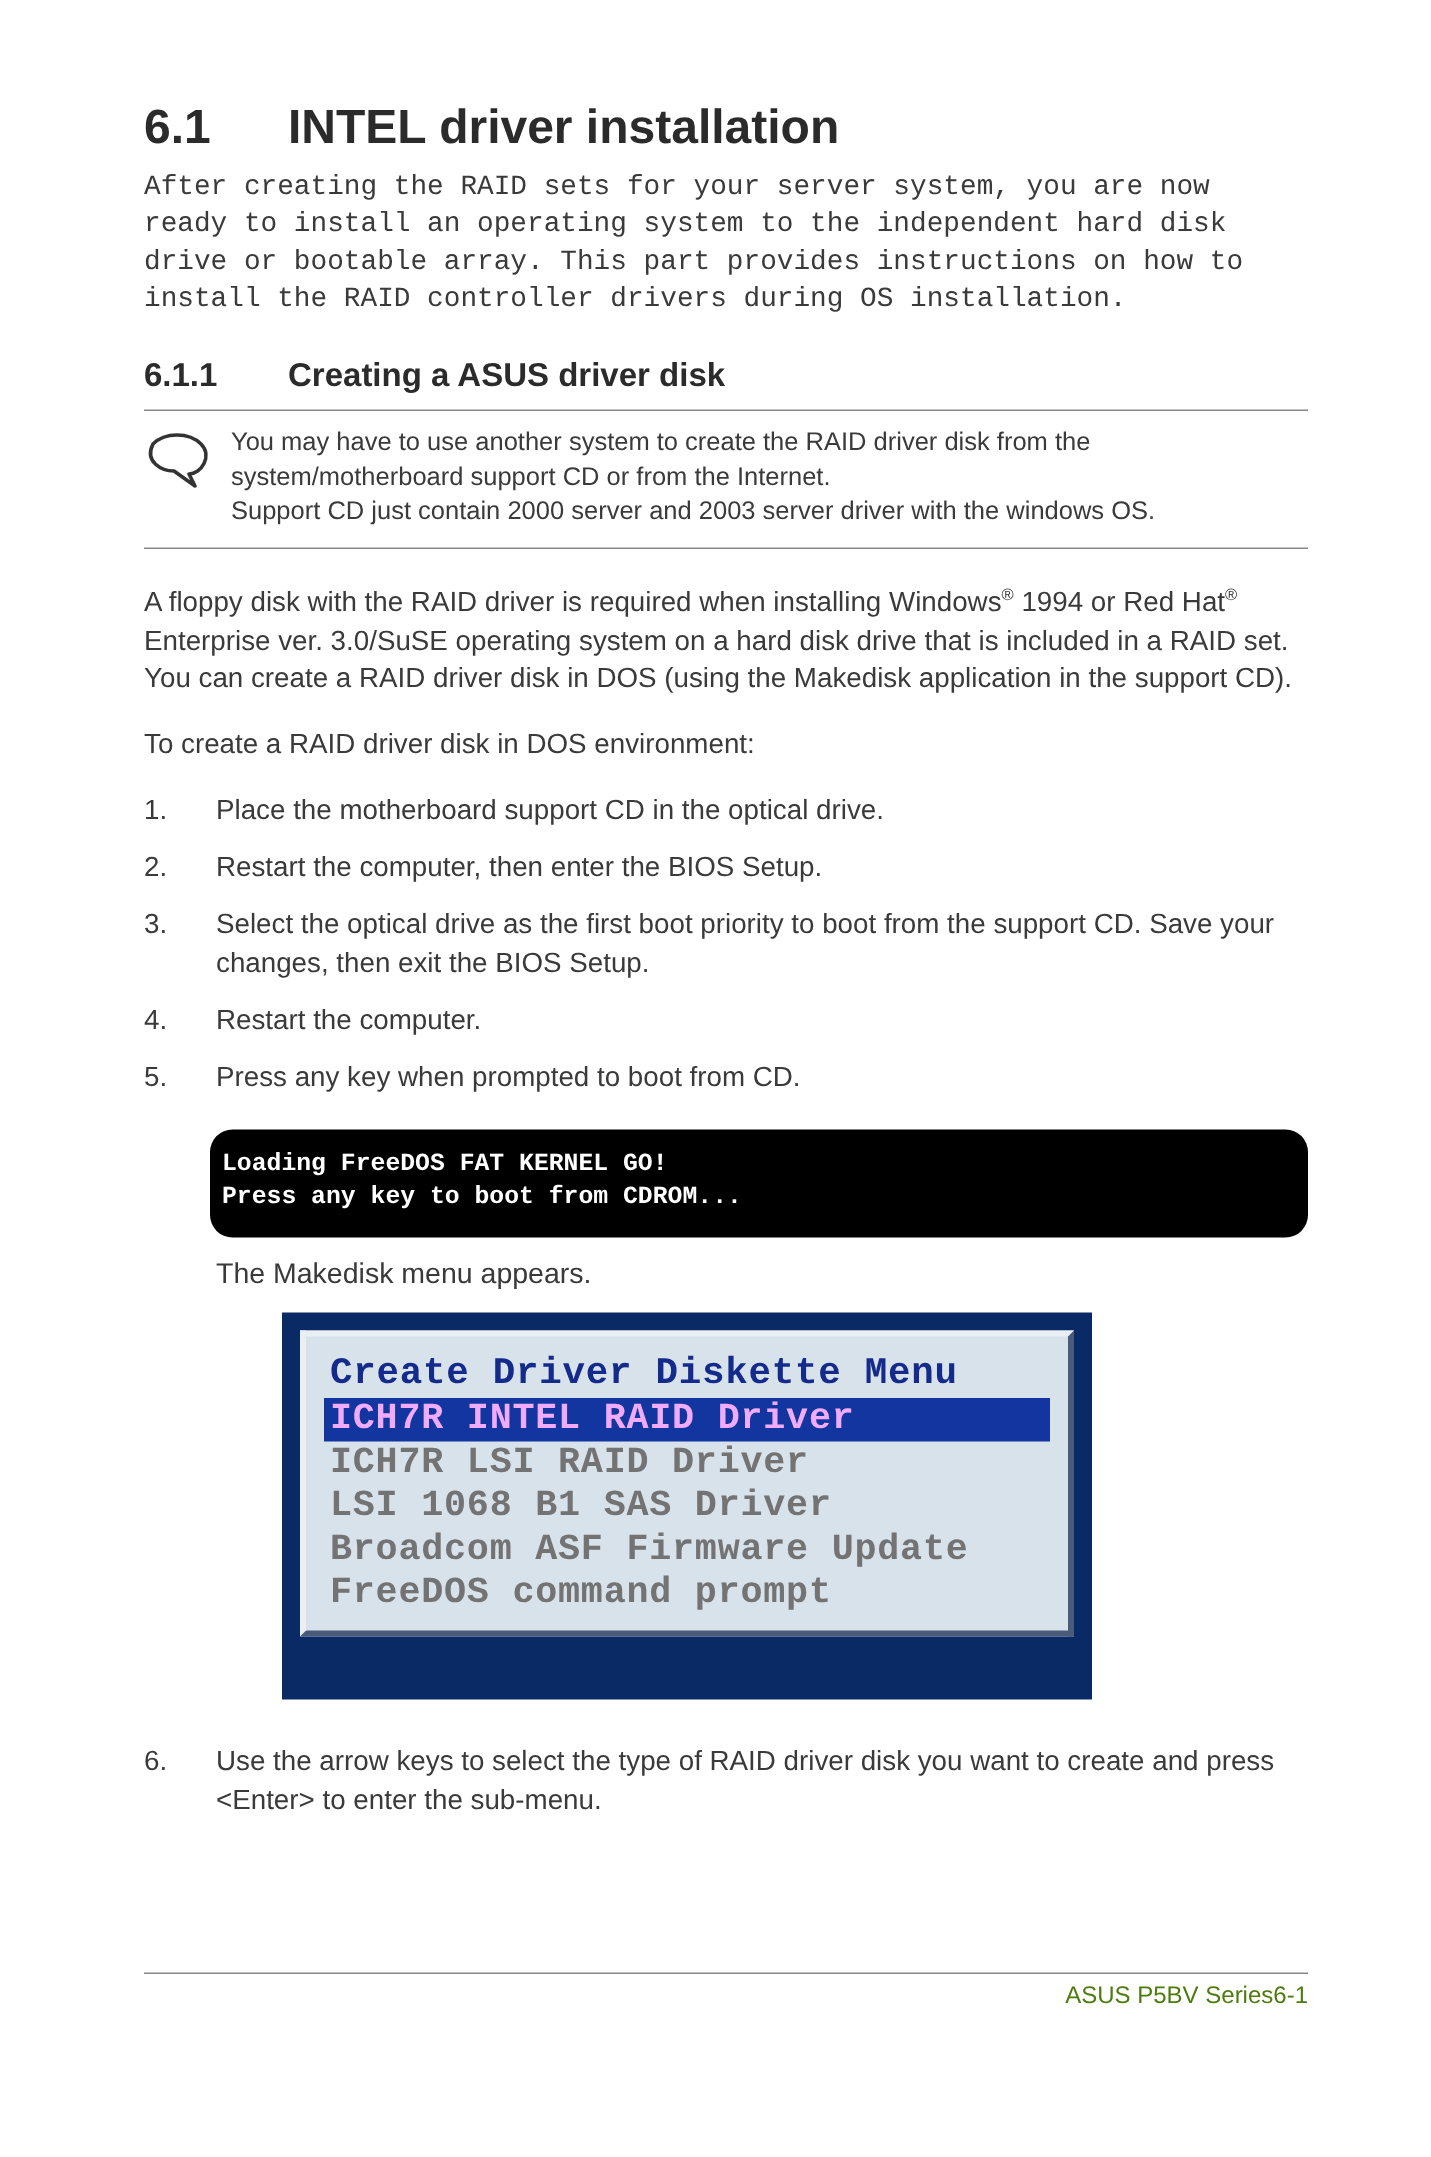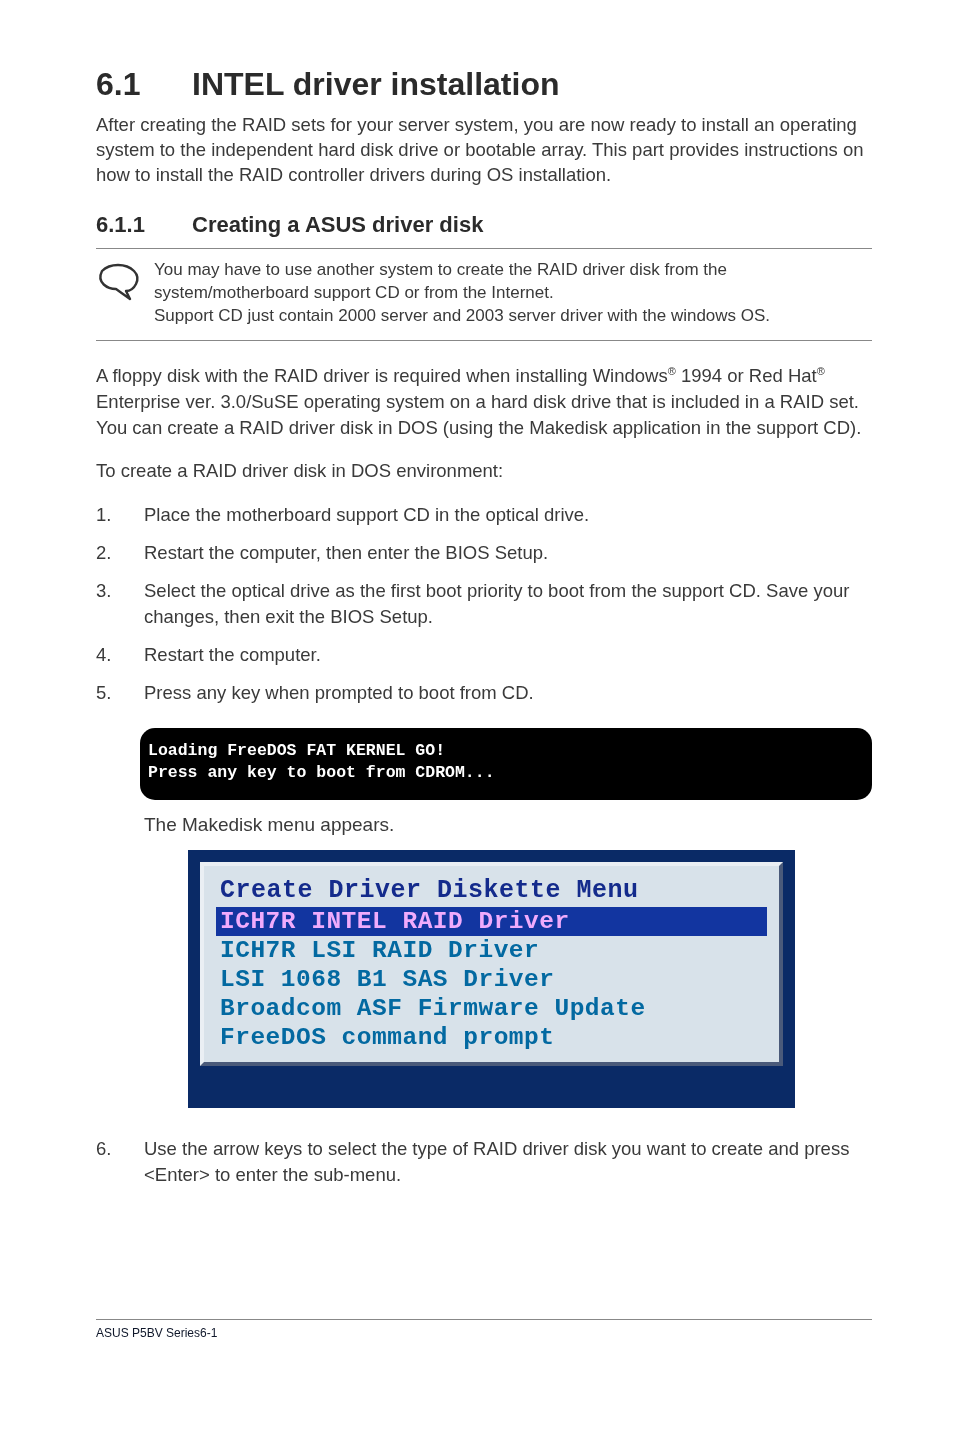--- a/index.html
+++ b/index.html
@@ -24,20 +24,21 @@
     color: #2b2b2b;
   }
   h1.section-title .num {
     display: inline-block;
     min-width: 96px;
   }
   p.intro {
     font-size: 18.5px;
     line-height: 1.35;
     margin: 6px 0 24px 0;
+    font-family: Liberation Mono, monospace;
   }
   h2.subsection-title {
     font-size: 22px;
     font-weight: bold;
     margin: 18px 0 10px 0;
     color: #2b2b2b;
   }
   h2.subsection-title .num {
     display: inline-block;
     min-width: 96px;
@@ -107,21 +108,21 @@
     margin: 6px 0 14px 44px;
     white-space: pre;
     border-radius: 15px;
   }
   .caption {
     font-size: 19px;
     margin: 8px 0 14px 48px;
   }
   .menu-shot-wrap {
     margin: 6px 0 22px 92px;
-    width: 607px;
+    width: 540px;
   }
   .menu-outer {
     background: #0a2a66;
     padding: 12px 12px 42px 12px;
   }
   .menu-panel {
     background: #d8e2ea;
     border: 4px solid #eaeff4;
     border-right-color: #4a5a7a;
     border-bottom-color: #4a5a7a;
@@ -129,21 +130,21 @@
   }
   .menu-title {
     color: #142b8c;
     font-family: "Courier New", monospace;
     font-weight: bold;
     font-size: 25px;
     letter-spacing: 0.5px;
     padding: 2px 4px;
   }
   .menu-item {
-    color: #0369a1;
+    color: #737373;
     font-family: "Courier New", monospace;
     font-weight: bold;
     font-size: 24.5px;
     letter-spacing: 0.5px;
     padding: 1px 4px;
   }
   .menu-item.highlight {
     background: #1235a0;
     color: #f0abfc;
   }
@@ -164,23 +165,23 @@
     top: 6px;
   }
   .footer {
     position: absolute;
     left: 96px;
     right: 82px;
     bottom: 40px;
     border-top: 1px solid #888;
     padding-top: 6px;
     display: flex;
-    justify-content: flex-start;
-    font-size: 12px;
-    color: #0f172a;
+    justify-content: flex-end;
+    font-size: 16px;
+    color: #4d7c0f;
   }
 </style>
 </head>
 <body>
 
 <div class="page">
 
   <h1 class="section-title">
     <span class="num">6.1</span><span>INTEL driver installation</span>
   </h1>

